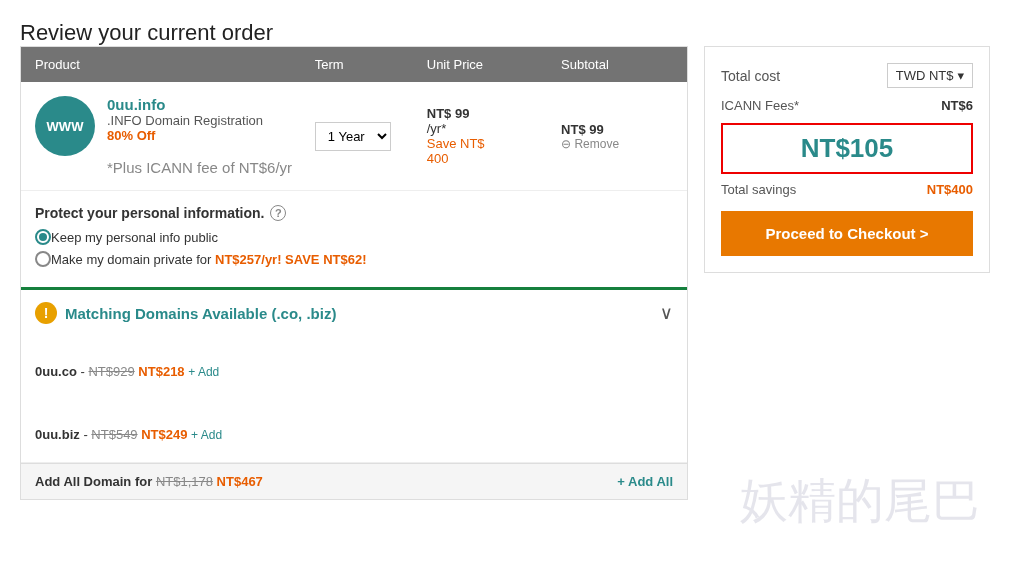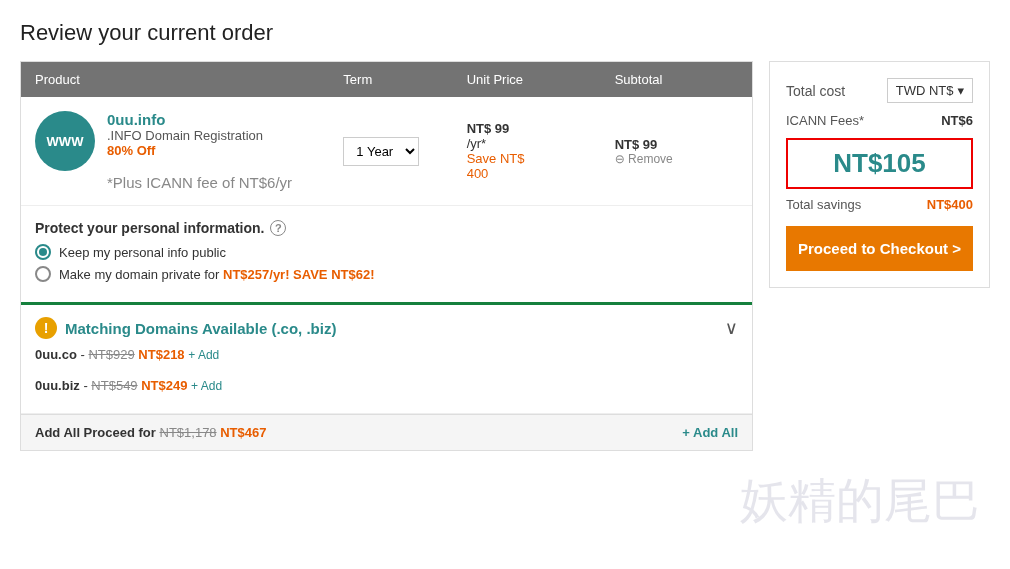--- a/index.html
+++ b/index.html
@@ -6,21 +6,20 @@
     body {
       font-family: Arial, sans-serif;
       background: #fff;
       padding: 20px;
       font-size: 14px;
       color: #333;
     }
     h1 {
       font-size: 22px;
       font-weight: normal;
-      margin-bottom: 15px;
       color: #222;
     }
     .layout {
       display: flex;
       gap: 16px;
       align-items: flex-start;
     }
     .main-table {
       flex: 1;
       border: 1px solid #ddd;
@@ -128,21 +127,21 @@
       border: 1px solid #888;
       align-items: center;
       justify-content: center;
       font-size: 11px;
       color: #888;
       cursor: pointer;
     }
     .radio-option {
       display: flex;
       align-items: center;
-      gap: 8px;
+      gap: 0;
       margin-bottom: 6px;
       font-size: 13px;
     }
     .radio-green {
       width: 16px;
       height: 16px;
       border-radius: 50%;
       border: 2px solid #2a8a8a;
       display: flex;
       align-items: center;
@@ -199,20 +198,21 @@
       font-size: 14px;
     }
     .chevron {
       font-size: 18px;
       color: #555;
       cursor: pointer;
     }
     .domain-item {
       padding: 8px 0;
       font-size: 13px;
+      margin-top: 32px;
     }
     .domain-item .old-price {
       text-decoration: line-through;
       color: #888;
     }
     .domain-item .new-price {
       color: #e85d00;
       font-weight: bold;
     }
     .add-link {
@@ -239,21 +239,21 @@
       color: #e85d00;
     }
     .add-all-btn {
       color: #2a8a8a;
       font-weight: bold;
       cursor: pointer;
     }
 
     
     .sidebar {
-      width: 221px;
+      width: 286px;
       border: 1px solid #ddd;
       padding: 16px;
       flex-shrink: 0;
     }
     .sidebar-row {
       display: flex;
       justify-content: space-between;
       align-items: center;
       margin-bottom: 10px;
     }
@@ -422,21 +422,21 @@
       <div class="domain-item">
         <strong>0uu.biz</strong>
         - <span class="old-price">NT$549</span>
         <span class="new-price">NT$249</span>
         <span class="add-link">+ Add</span>
       </div>
     </div>
 
     <div class="add-all-bar">
       <div class="add-all-left">
-        <span>Add All Proceed for</span>
+        <span>Add All Domain for</span>
         <span class="old-total">NT$1,178</span>
         <span class="new-total">NT$467</span>
       </div>
       <span class="add-all-btn">+ Add All</span>
     </div>
 
   </div>
 
   <div class="sidebar">
     <div class="sidebar-row">

